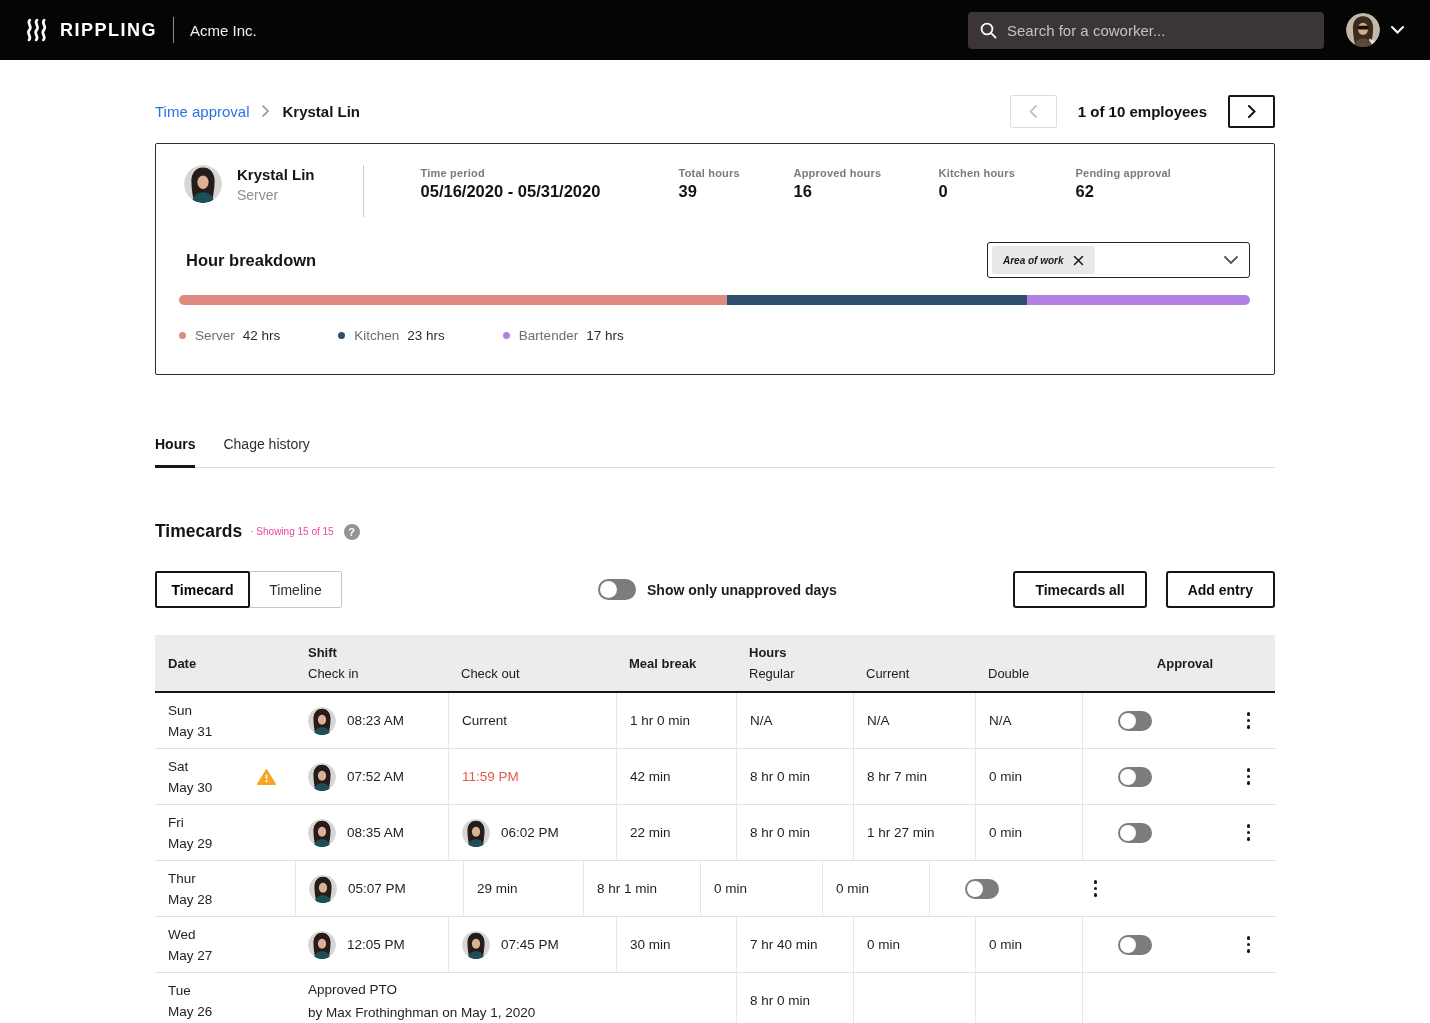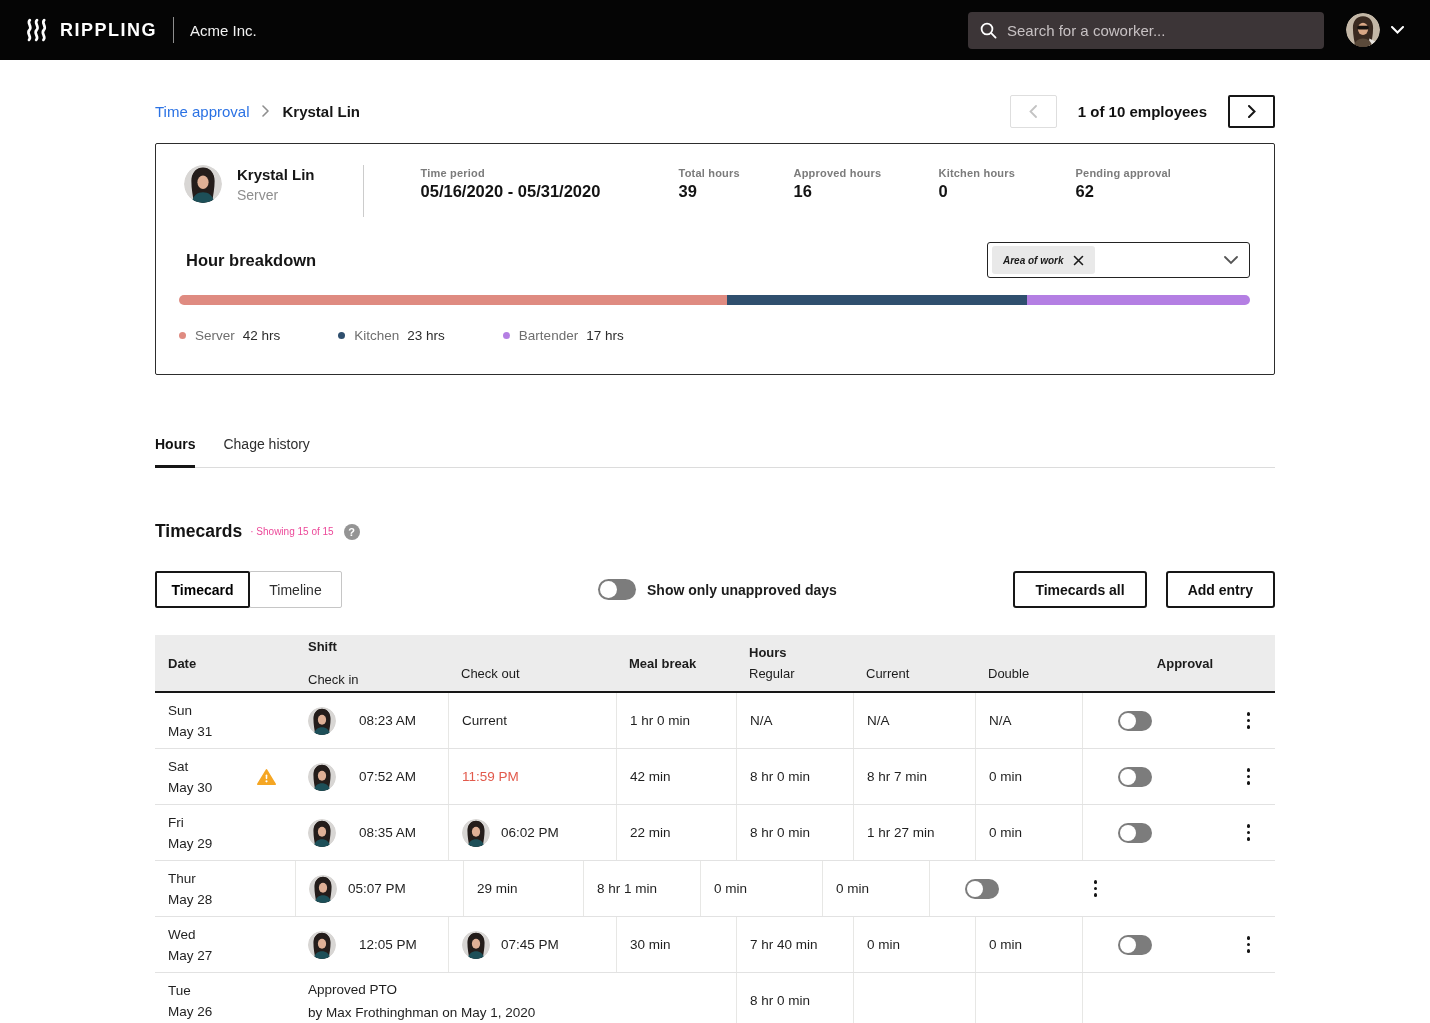--- a/index.html
+++ b/index.html
@@ -92,21 +92,21 @@
   
   .table { margin-top:27px; }
   .thead { display:flex; background:#ececec; height:58px; border-bottom:2px solid #161616; }
   .th { display:flex; flex-direction:column; justify-content:center; padding-left:13px; font-size:13px; line-height:21px; }
   .th .grp { font-weight:600; color:#1c1c1c; }
   .th .sub { font-weight:400; color:#1c1c1c; }
   .th .ghost { visibility:hidden; }
   .trow { display:flex; height:56px; border-bottom:1px solid #e2e2e2; background:#fff; }
   .td { display:flex; align-items:center; padding-left:13px; font-size:13.5px; color:#1f1f1f; }
   .td.sep { border-left:1px solid #e7e7e5; }
-  .c-date { width:140px; } .c-in { width:153px;gap:12px; } .c-out { width:168px; }
+  .c-date { width:140px; } .c-in { width:153px; } .c-out { width:168px; }
   .c-meal { width:120px; } .c-reg { width:117px; } .c-ot { width:122px; }
   .c-dbl { width:107px; } .c-app { width:193px;text-align:center; }
   .c-span { width:441px; }
   .date-cell { flex-direction:column; align-items:flex-start; justify-content:center; line-height:21px; position:relative; }
   .warn { position:absolute; right:19px; top:50%; transform:translateY(-50%); display:flex; }
   .cell-avatar { width:28px; height:28px; border-radius:50%; overflow:hidden; margin-right:11px; flex:none; }
   .t-red { color:#e25a4c; }
   .app-cell { }
   .row-switch { width:34px; height:20px; border-radius:10px; background:#7c7c7c; position:relative; margin-left:22px; cursor:pointer; flex:none; }
   .row-switch .knob { position:absolute; left:2px; top:2px; width:16px; height:16px; border-radius:50%; background:#fff; }

